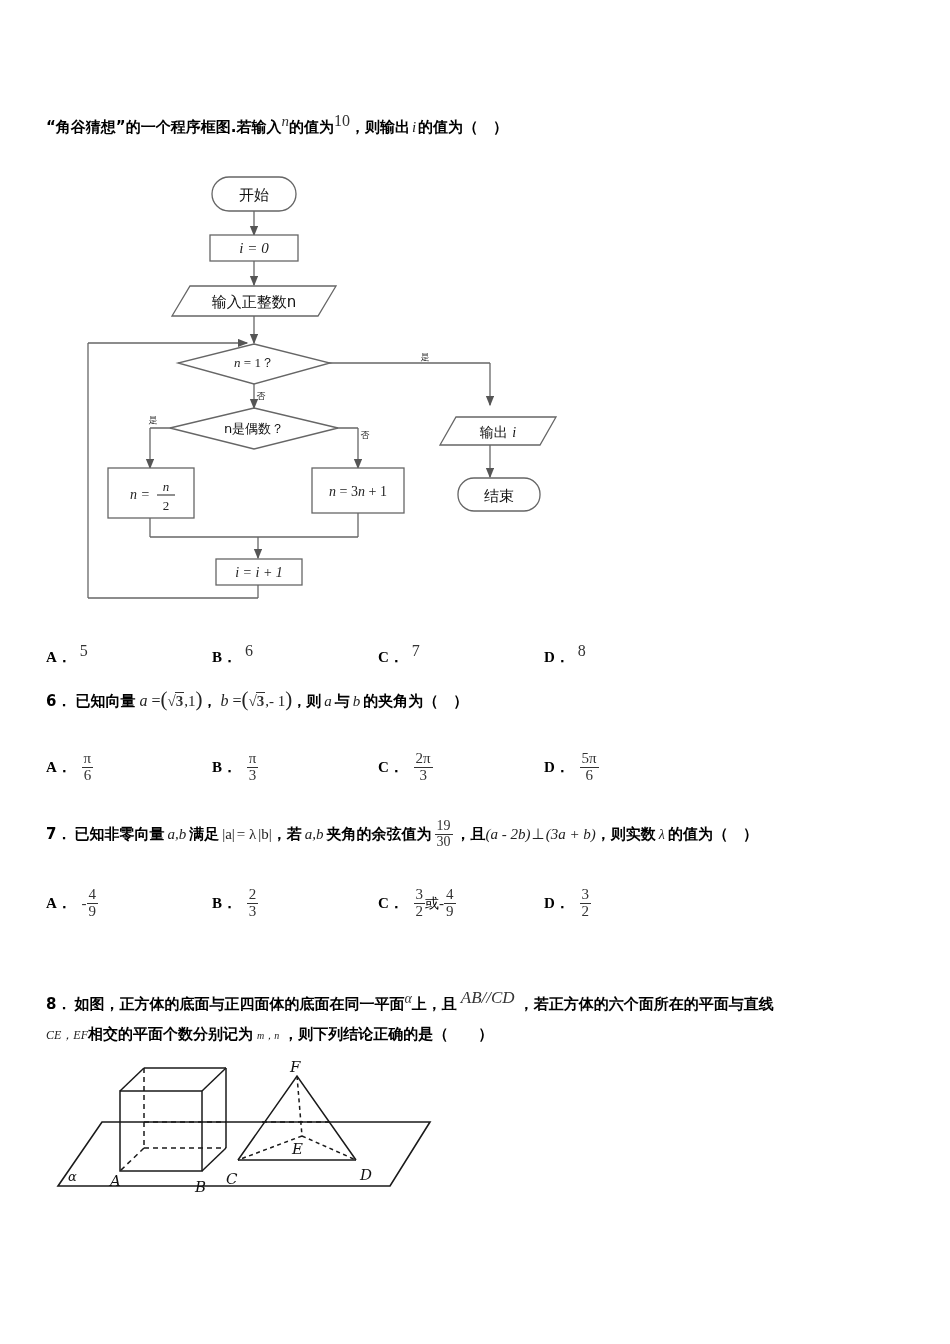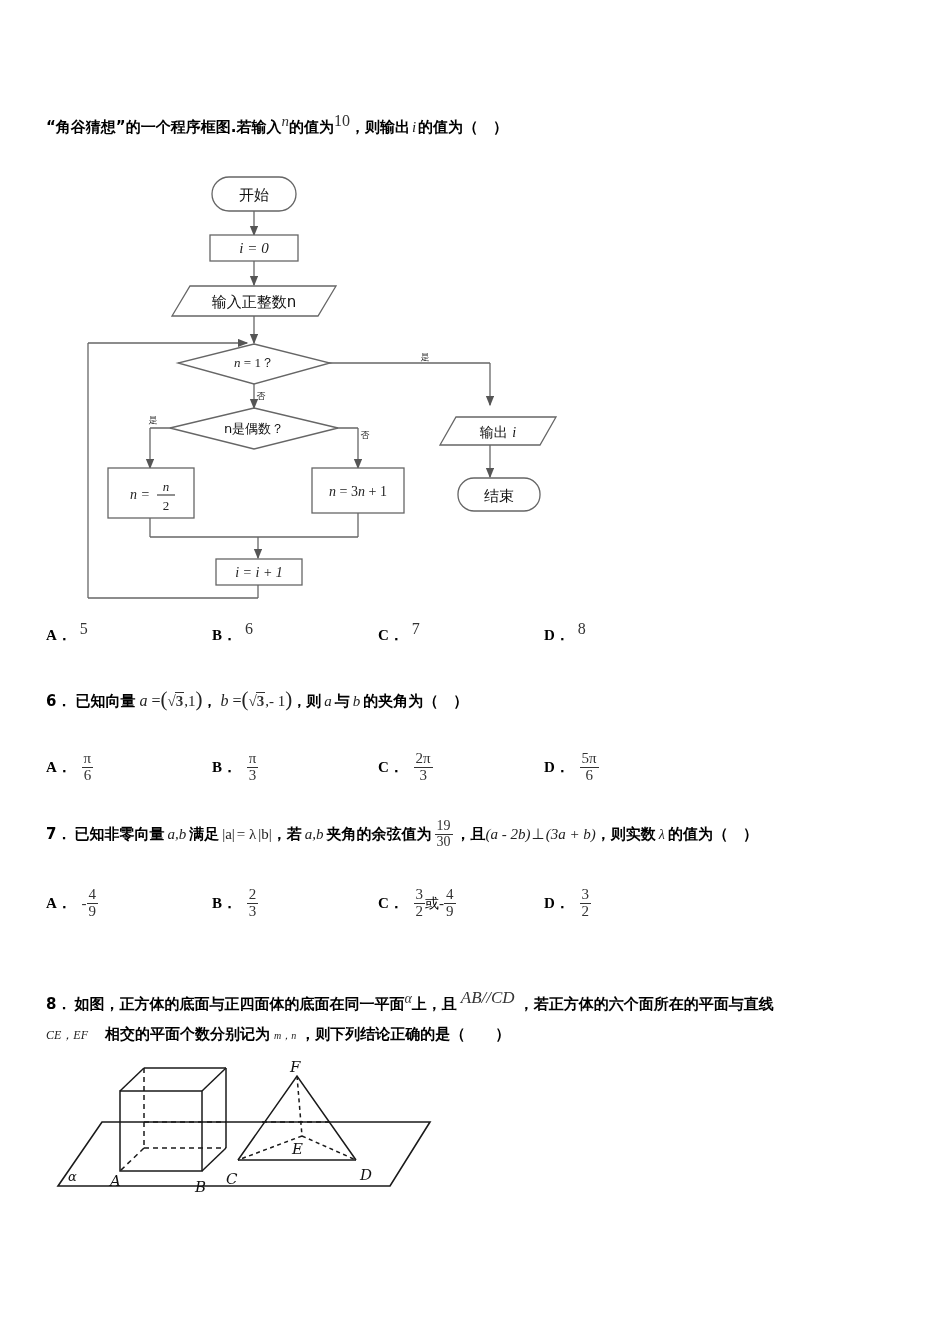--- a/index.html
+++ b/index.html
@@ -191,21 +191,21 @@
       <rect x="418" y="313" width="82" height="33" rx="16" ry="16" fill="#fff" stroke="#666" stroke-width="1.3"></rect>
       <text x="459" y="336" text-anchor="middle" font-family="DejaVu Sans, sans-serif" font-size="15" fill="#111">结束</text>
     </g>
 
     <text x="385" y="195" text-anchor="middle" font-family="DejaVu Sans, sans-serif" font-size="9" fill="#222">是</text>
     <text x="221" y="234" text-anchor="middle" font-family="DejaVu Sans, sans-serif" font-size="9" fill="#222">否</text>
     <text x="113" y="258" text-anchor="middle" font-family="DejaVu Sans, sans-serif" font-size="9" fill="#222">是</text>
     <text x="325" y="273" text-anchor="middle" font-family="DejaVu Sans, sans-serif" font-size="9" fill="#222">否</text>
   </svg>
 
-  <div class="optrow" style="top:612px;">
+  <div class="optrow" style="top:634px;">
     <div class="opt" style="left:46px; top:8px;">
       <span class="lbl">A．</span><span class="supn" style="font-size:16px; margin-left:8px;">5</span>
     </div>
     <div class="opt" style="left:212px; top:8px;">
       <span class="lbl">B．</span><span class="supn" style="font-size:16px; margin-left:8px;">6</span>
     </div>
     <div class="opt" style="left:378px; top:8px;">
       <span class="lbl">C．</span><span class="supn" style="font-size:16px; margin-left:8px;">7</span>
     </div>
     <div class="opt" style="left:544px; top:8px;">
@@ -257,21 +257,21 @@
       <span class="lbl">D．</span>
       <span class="frac val"><span class="num">3</span><span class="den">2</span></span>
     </div>
   </div>
 
   <div class="qline" style="left:46px; top:978px; font-size:14.5px;">
     <span class="cn">8．</span><span class="cn" style="margin-left:3px;">如图，正方体的底面与正四面体的底面在同一平面</span><span class="sup" style="font-size:14px;">α</span><span class="cn">上，且</span><span class="supn" style="font-size:17px; font-style:italic; padding:0 4px;margin-top:11px;">AB//CD</span><span class="cn">，若正方体的六个面所在的平面与直线</span>
   </div>
 
   <div class="qline" style="left:46px; top:1026px; font-size:14.5px;">
-    <span class="mi" style="font-size:12px;">CE，EF</span><span class="cn" style="margin-left:17px;">相交的平面个数分别记为</span><span class="mi" style="font-size:10px; padding:0 4px;">m，n</span><span class="cn">，则下列结论正确的是（　　）</span>
+    <span class="mi" style="font-size:12px;">CE，EF</span><span class="cn" style="margin-left:0;">相交的平面个数分别记为</span><span class="mi" style="font-size:10px; padding:0 4px;">m，n</span><span class="cn">，则下列结论正确的是（　　）</span>
   </div>
 
   <svg class="geo" width="400" height="140" viewBox="0 0 400 140" style="left:40px; top:1058px;">
     <g fill="none" stroke="#1a1a1a" stroke-width="1.5">
 
       <polygon points="62,64 390,64 350,128 18,128" stroke-width="1.6"></polygon>
     </g>
 
     <g fill="none" stroke="#1a1a1a" stroke-width="1.5">
 

